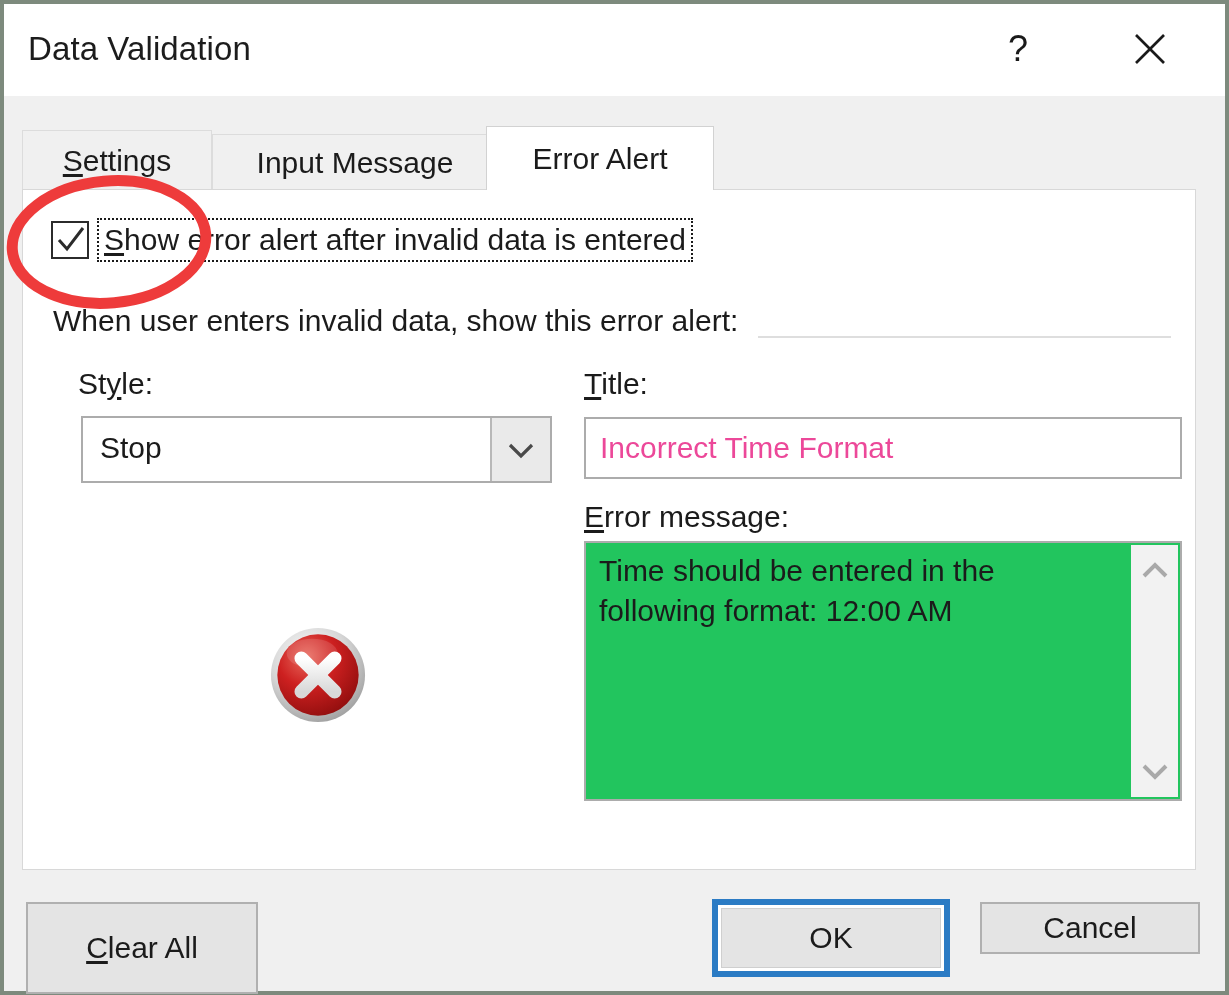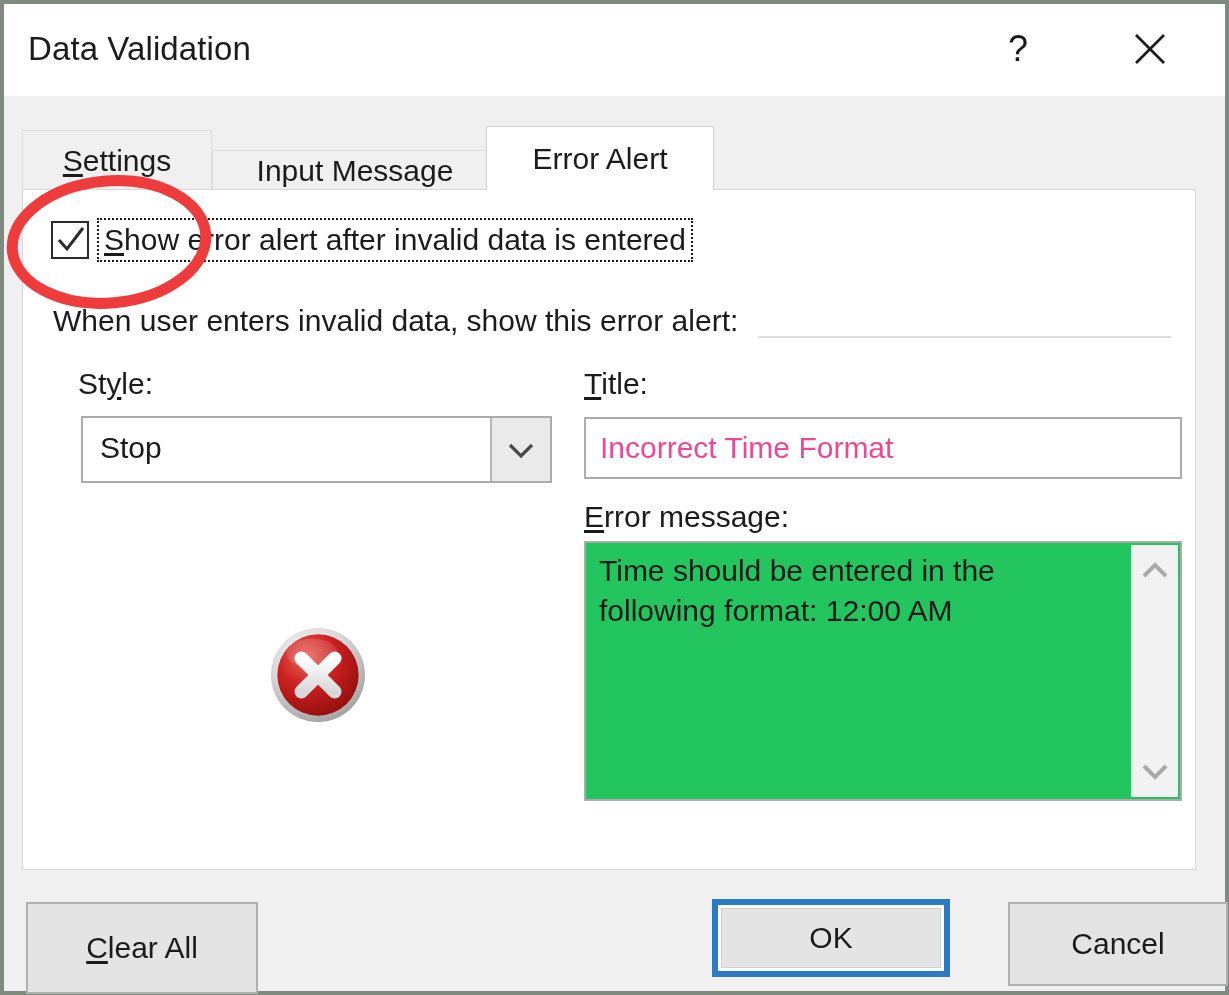--- a/index.html
+++ b/index.html
@@ -83,21 +83,21 @@
     justify-content: center;
     cursor: default;
     white-space: nowrap;
   }
   .tab.active {
     background: #ffffff;
     border-color: #d2d2d2;
     z-index: 5;
   }
   #tab-settings   { left: 0px;   width: 190px; height: 60px; }
-  #tab-input      { left: 190px; width: 286px; height: 40px; }
+  #tab-input      { left: 190px; width: 286px; height: 56px; }
   #tab-error      { left: 464px; width: 228px; height: 64px; }
 
   .acc { text-decoration: underline; text-underline-offset: 3px; }
 
   
   #tabpanel {
     position: absolute;
     left: 18px;
     top: 185px;
     width: 1174px;
@@ -297,21 +297,21 @@
     font-family: "Liberation Sans", sans-serif;
     font-size: 30px;
     color: #1b1b1b;
     cursor: default;
     display: flex;
     align-items: center;
     justify-content: center;
     padding: 0;
   }
   #clear-all-button { left: 22px;  top: 898px; width: 232px; height: 92px; }
-  #cancel-button    { left: 976px; top: 898px; width: 220px; height: 84px; margin-left: 28px; }
+  #cancel-button    { left: 976px; top: 898px; width: 220px; height: 52px; }
 
   #ok-button-focus {
     position: absolute;
     left: 708px;
     top: 895px;
     width: 238px;
     height: 78px;
     box-sizing: border-box;
     border: 6px solid #2b7bc4;
     background: #ffffff;

